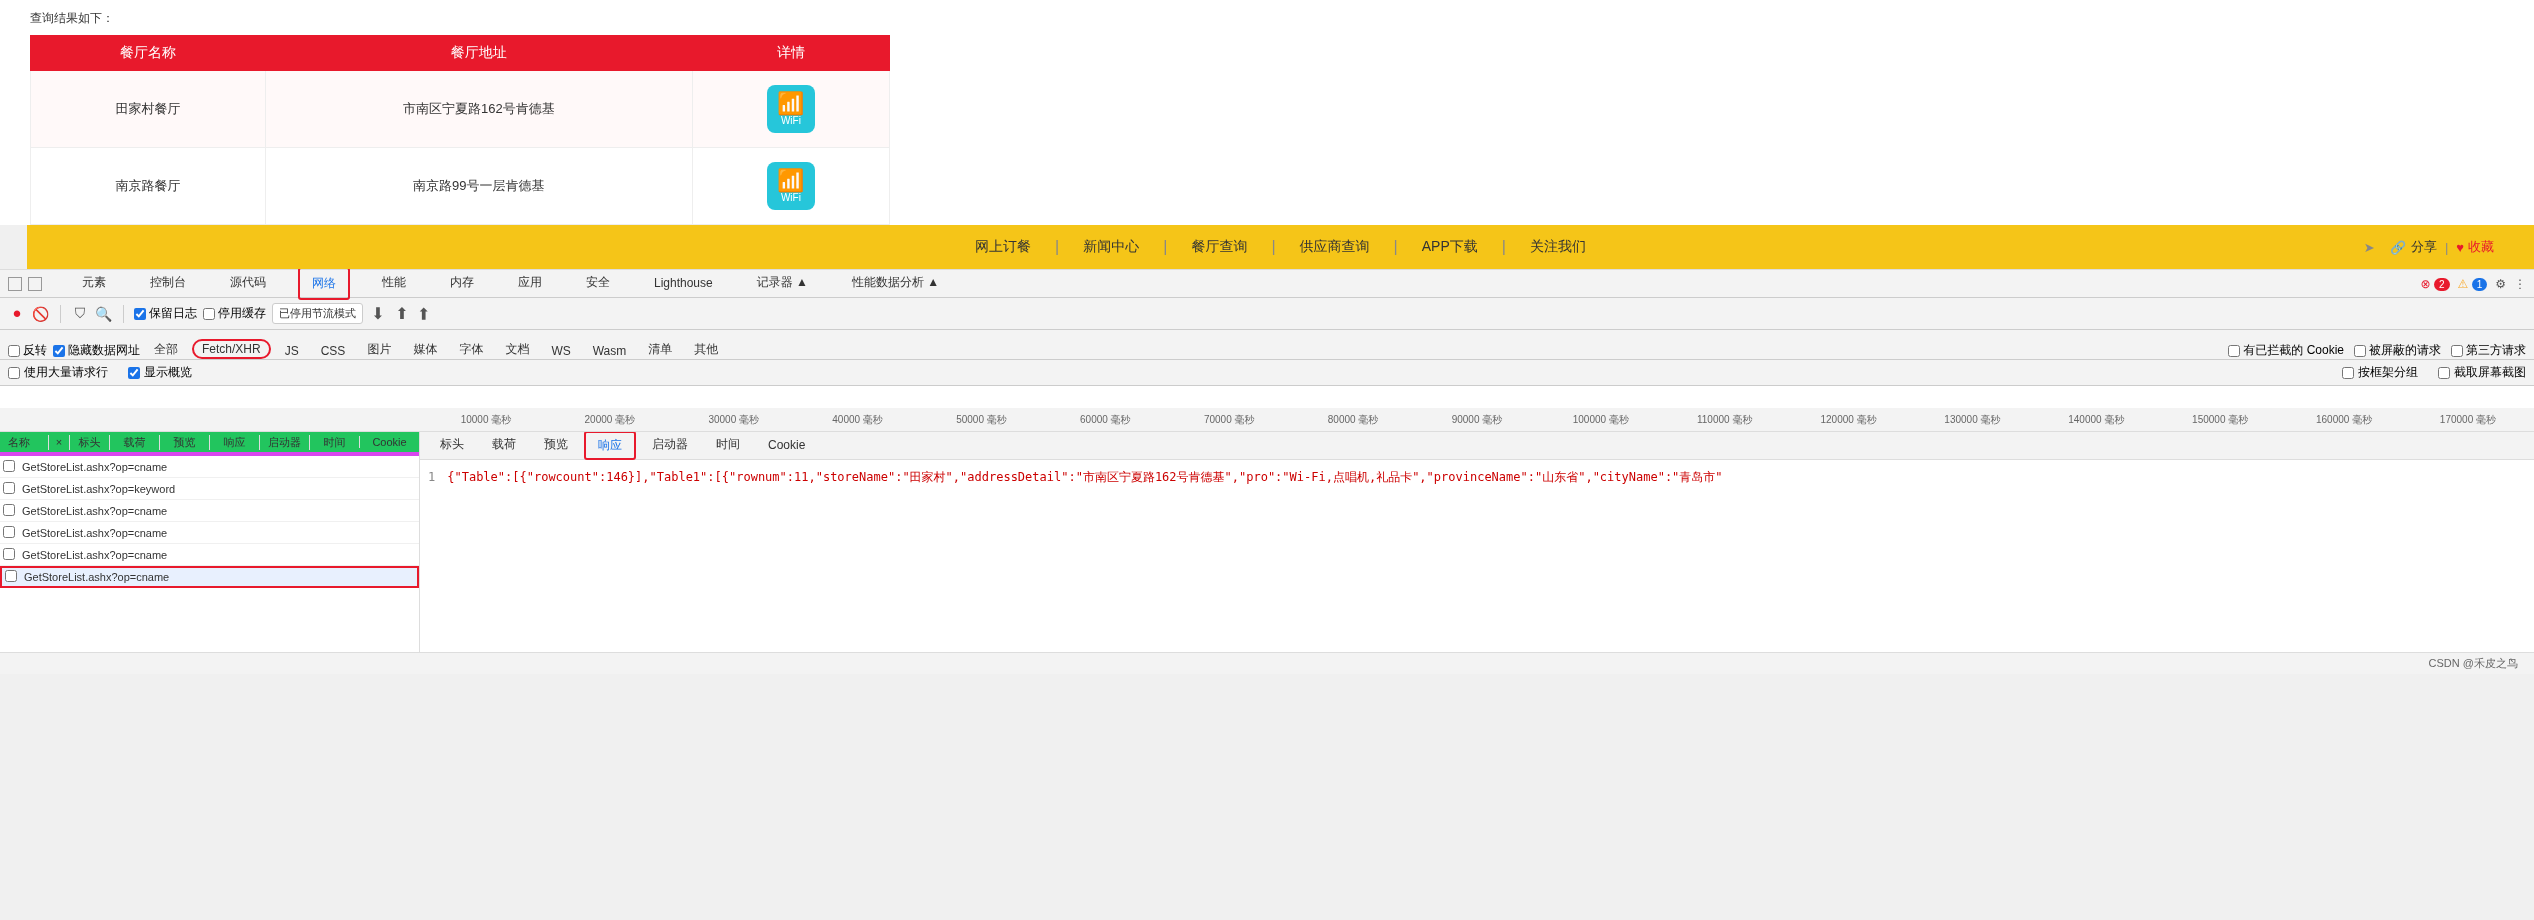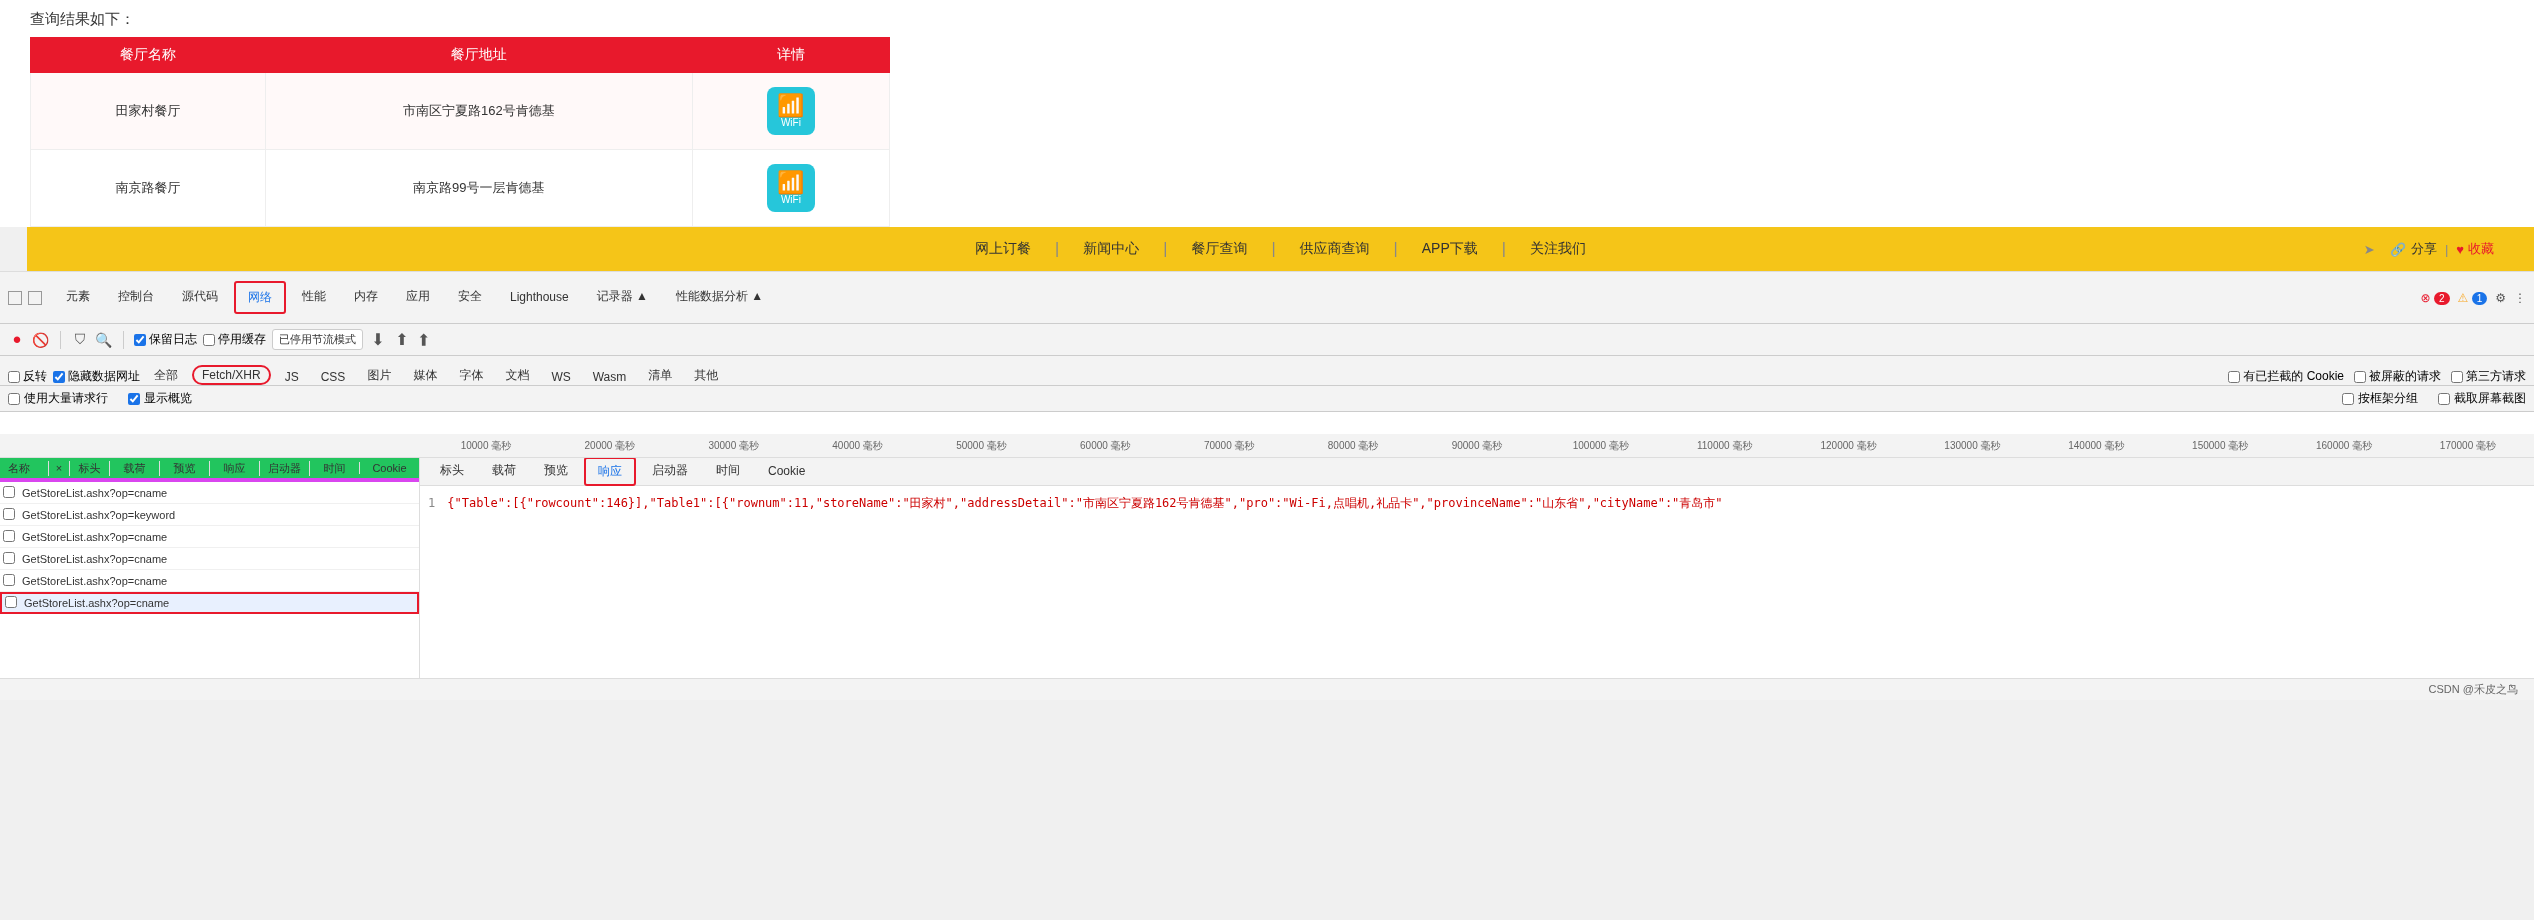--- a/index.html
+++ b/index.html
@@ -4,21 +4,21 @@
   <style>
     * { margin: 0; padding: 0; box-sizing: border-box; }
     body { font-family: 'Microsoft YaHei', Arial, sans-serif; font-size: 12px; background: #f0f0f0; width: 2534px; overflow-x: hidden; }
 
     
     .website-area {
       background: #fff;
       padding: 10px 20px 0 20px;
     }
     .query-result-title {
-      font-size: 15px;
+      font-size: 12px;
       color: #333;
       margin-bottom: 8px;
       padding-left: 10px;
     }
     .result-table {
       width: 860px;
       border-collapse: collapse;
       margin-left: 10px;
     }
     .result-table thead tr {
@@ -108,23 +108,23 @@
       background: #fff;
       border-top: 1px solid #ddd;
     }
 
     
     .devtools-tabs {
       display: flex;
       align-items: center;
       background: #f3f3f3;
       border-bottom: 1px solid #ccc;
-      height: 52px;
+      height: 28px;
       padding: 0 8px;
-      gap: 4px;
+      gap: 20px;
     }
     .devtools-tab {
       padding: 6px 12px;
       font-size: 12px;
       color: #333;
       cursor: pointer;
       border: none;
       background: none;
       border-bottom: 2px solid transparent;
     }

